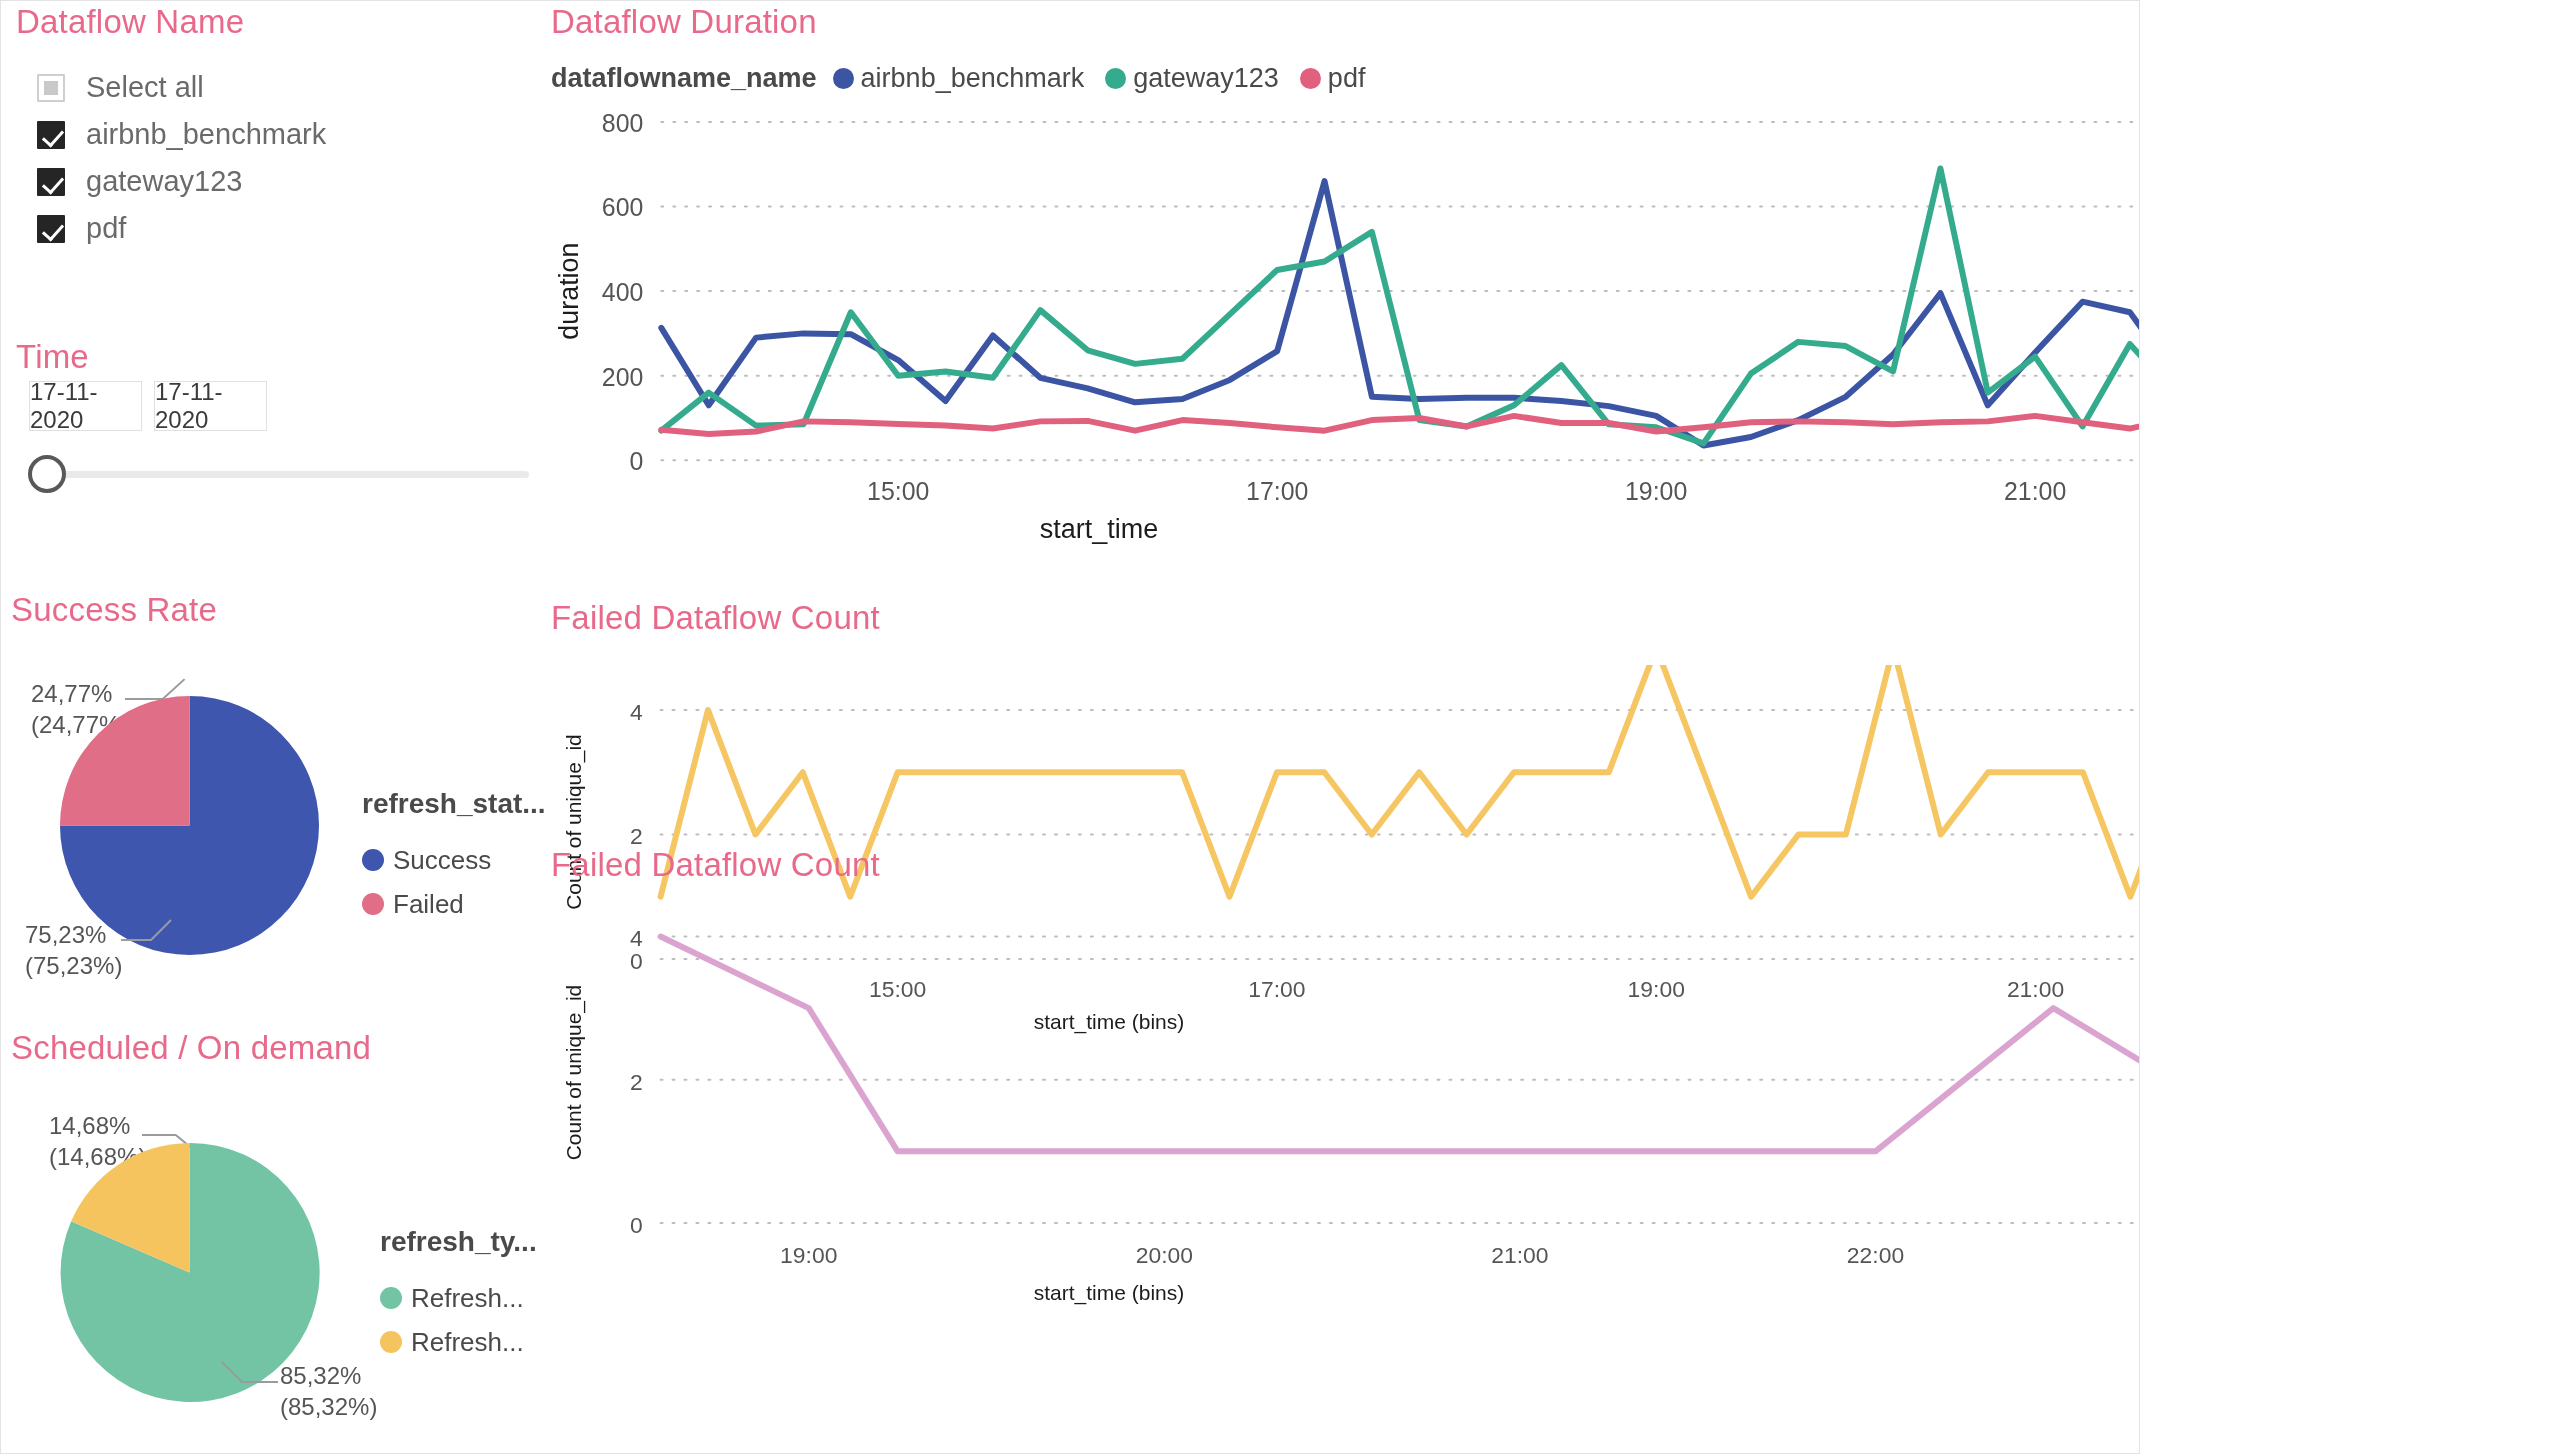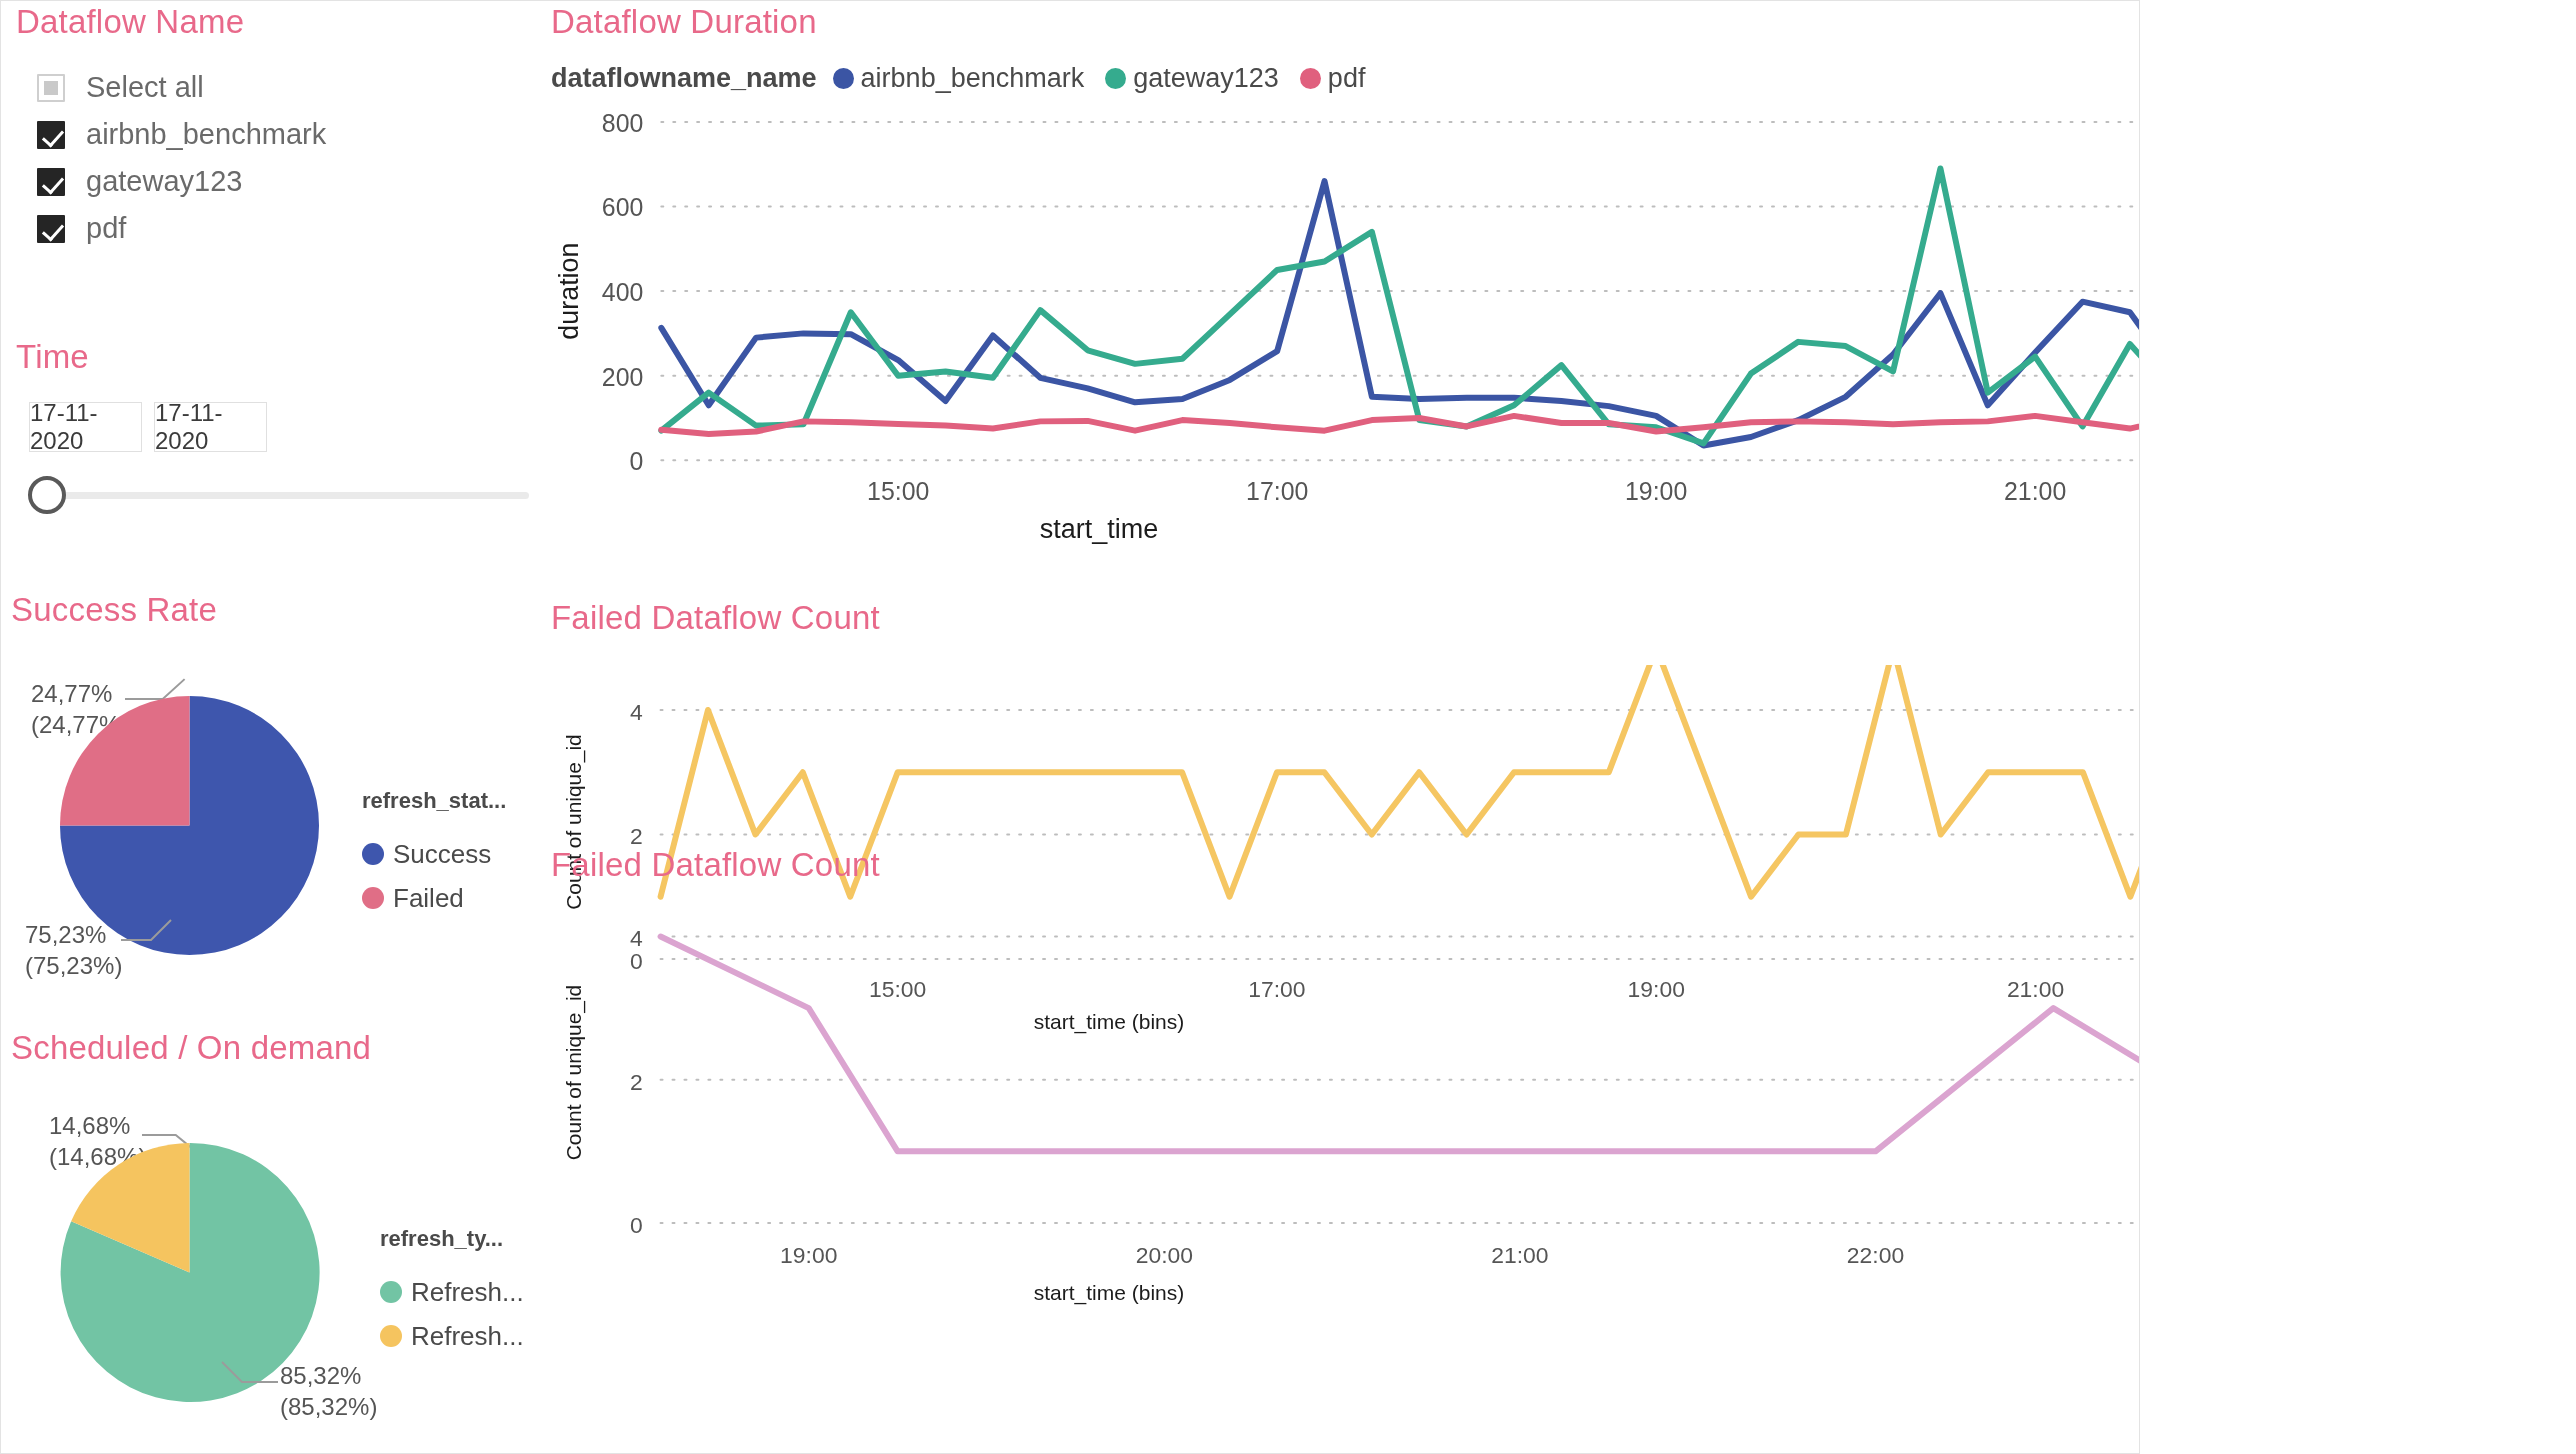--- a/index.html
+++ b/index.html
@@ -68,21 +68,21 @@
   }
   .slicer-label {
     margin-left: 21px;
     font-size: 29px;
     color: #6a6a6a;
     white-space: nowrap;
   }
 
   #time-panel { position: absolute; left: 10px; top: 337px; width: 538px; }
   #time-panel .panel-title { margin-left: 5px; }
-  .date-row { margin-top: 26px; padding-left: 18px; display: flex; gap: 12px; }
+  .date-row { margin-top: 5px; padding-left: 18px; display: flex; gap: 12px; }
   .date-box {
     border: 1px solid #e0e0e0;
     background: #fff;
     width: 113px; height: 50px;
     display: flex; align-items: center; justify-content: center;
     font-size: 24px; color: #3b3b3b;
   }
   .slider-wrap {
     margin-top: 16px;
     padding-left: 17px;
@@ -106,21 +106,21 @@
 
   #success-rate-panel { position: absolute; left: 10px; top: 590px; width: 538px; }
   #success-rate-panel .panel-title { margin-left: 0px; }
   #sched-panel { position: absolute; left: 10px; top: 1028px; width: 538px; }
   #sched-panel .panel-title { margin-left: 0px; }
 
   .pie-area { position: relative; height: 339px; }
   .pie-svg { position: absolute; }
   .pie-legend { position: absolute; }
   .legend-title {
-    font-size: 22px; font-weight: bold; color: #4a4a4a;
+    font-size: 28px; font-weight: bold; color: #4a4a4a;
     white-space: nowrap; margin-bottom: 18px;
   }
   .legend-item {
     display: flex; align-items: center;
     height: 44px;
     font-size: 26px; color: #4a4a4a;
     white-space: nowrap;
   }
   .legend-dot {
     width: 22px; height: 22px; border-radius: 50%;

